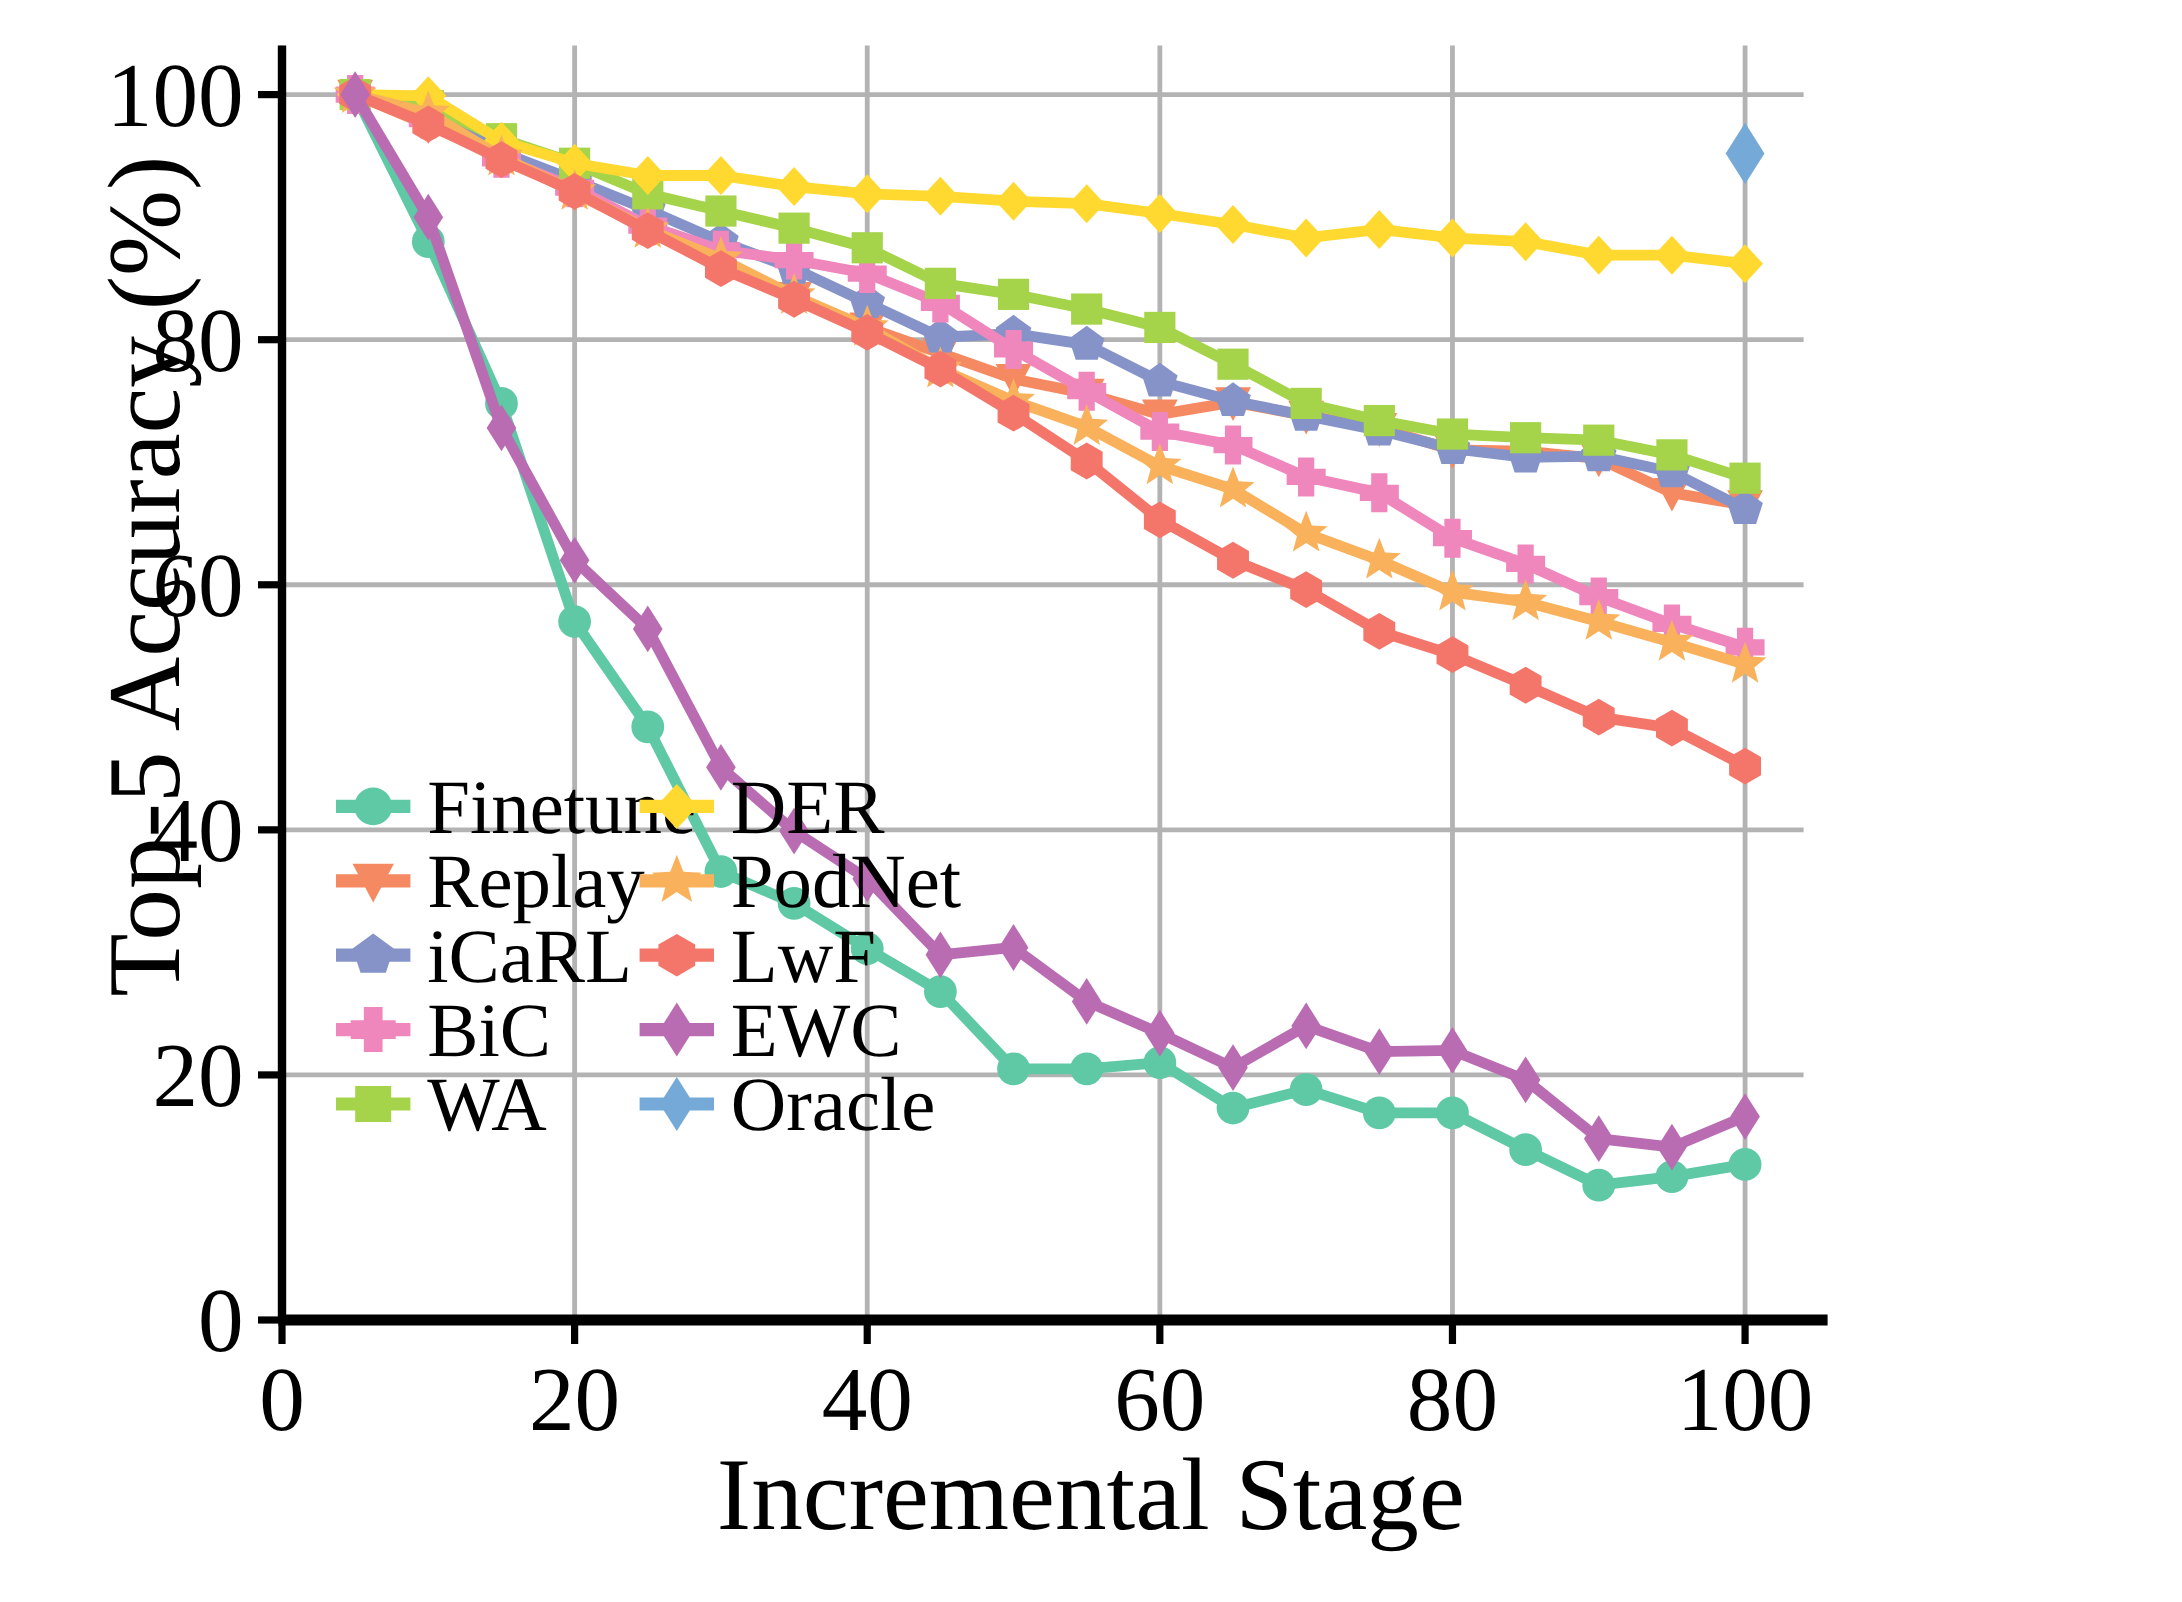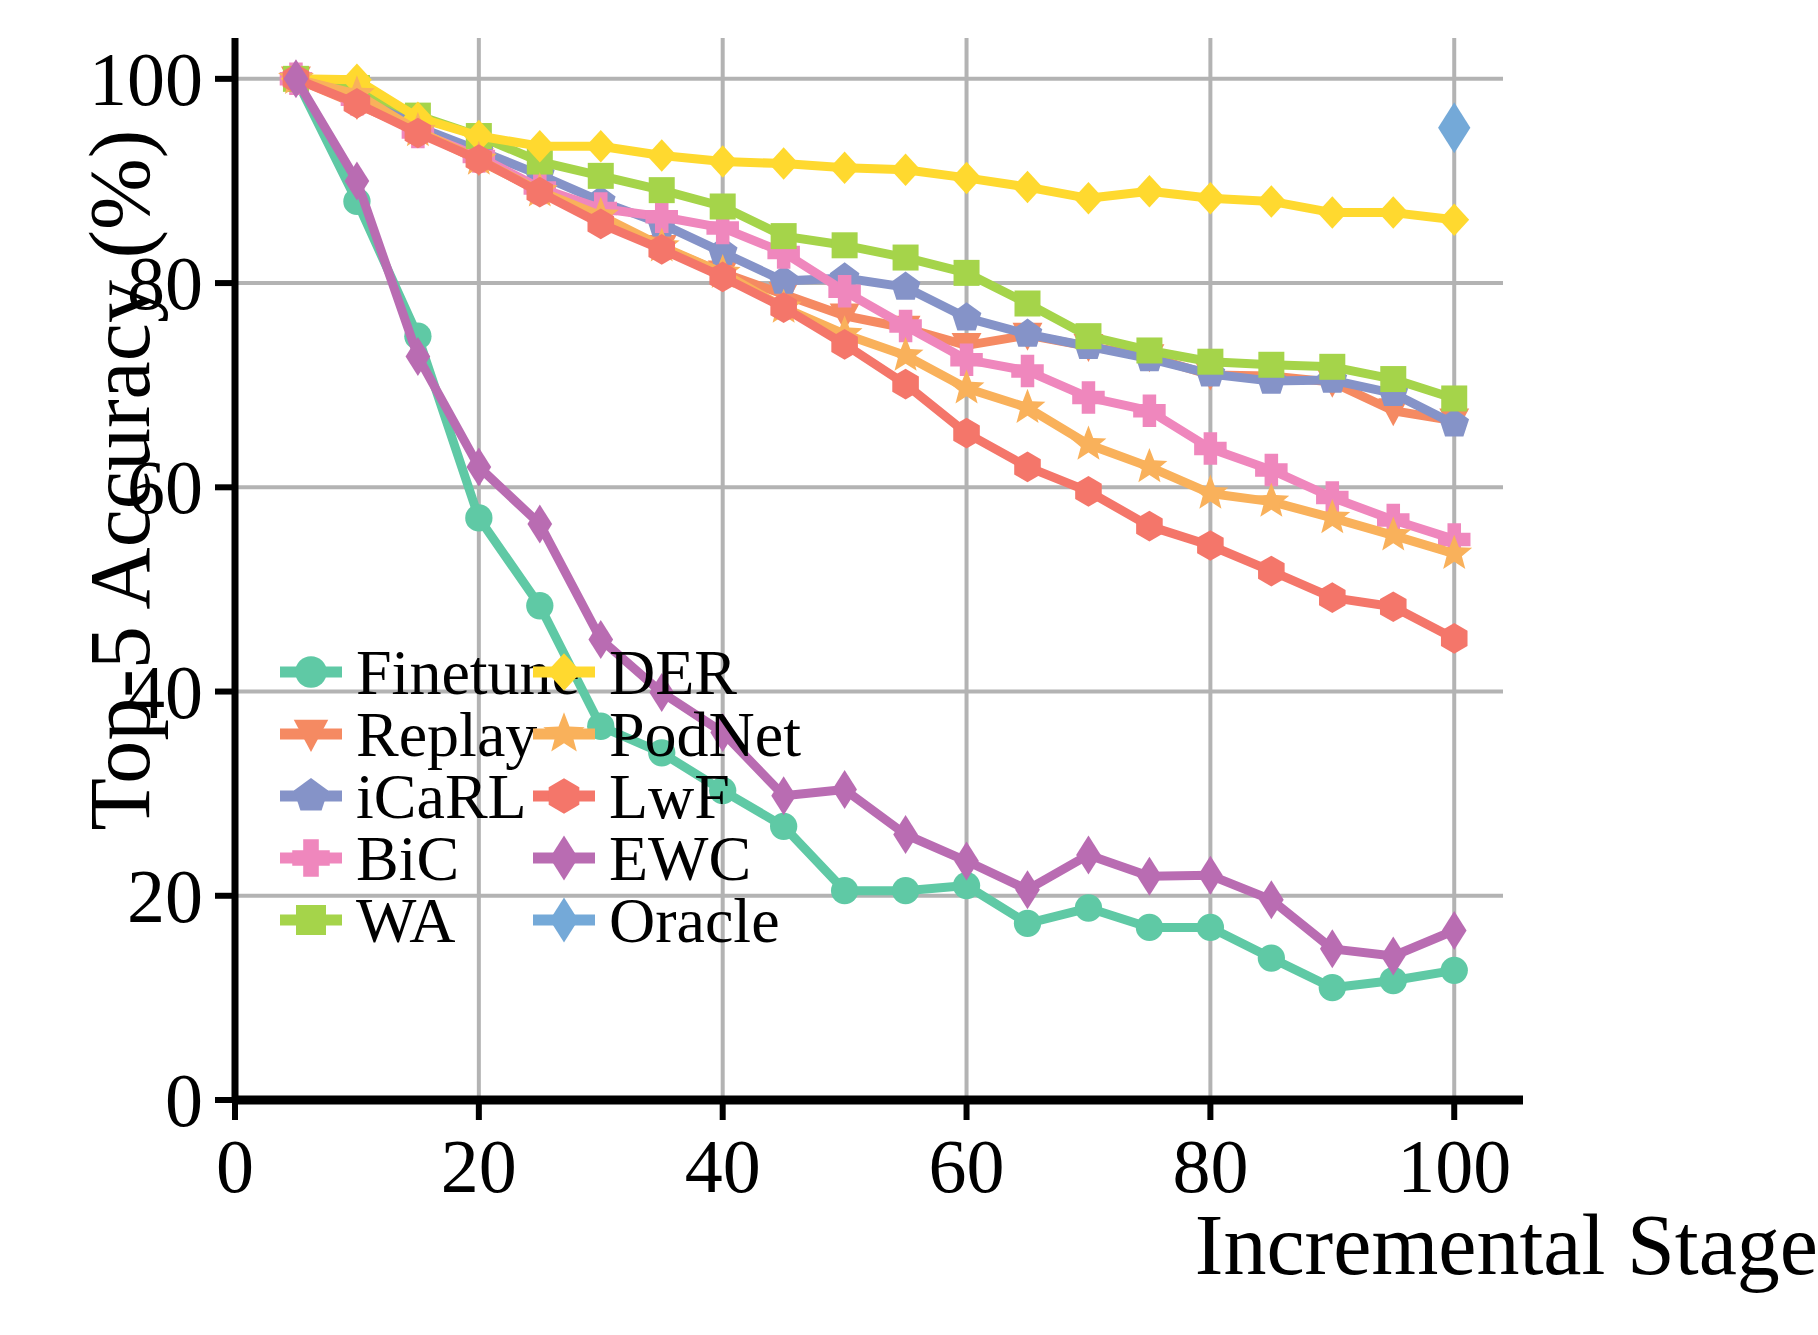--- a/index.html
+++ b/index.html
@@ -7,21 +7,21 @@
   #fig{position:relative;width:1818px;height:1335px;background:#fff;}
   #plot-wrap{position:absolute;left:0;top:0;width:1818px;height:1335px;}
   svg{display:block;}
   .ylabel{
     position:absolute; left:-330px; top:430px; width:900px;
     transform:rotate(-90deg); transform-origin:center center;
     font-size:86px; text-align:center; color:#000; letter-spacing:0px;
   }
   .xlabel{
     position:absolute; left:0; top:1195px; width:1818px;
-    text-align:right; font-size:86px; color:#000;
+    text-align:center; font-size:86px; color:#000;
   }
   .tick-text{font-size:76px;fill:#000;font-family:"Liberation Serif",serif;}
   .legend-text{font-size:64px;fill:#000;font-family:"Liberation Serif",serif;}
 </style>
 </head>
 <body>
 
 <div id="fig">
   <div id="plot-wrap">
     <svg id="chart-svg" width="1818" height="1335">

